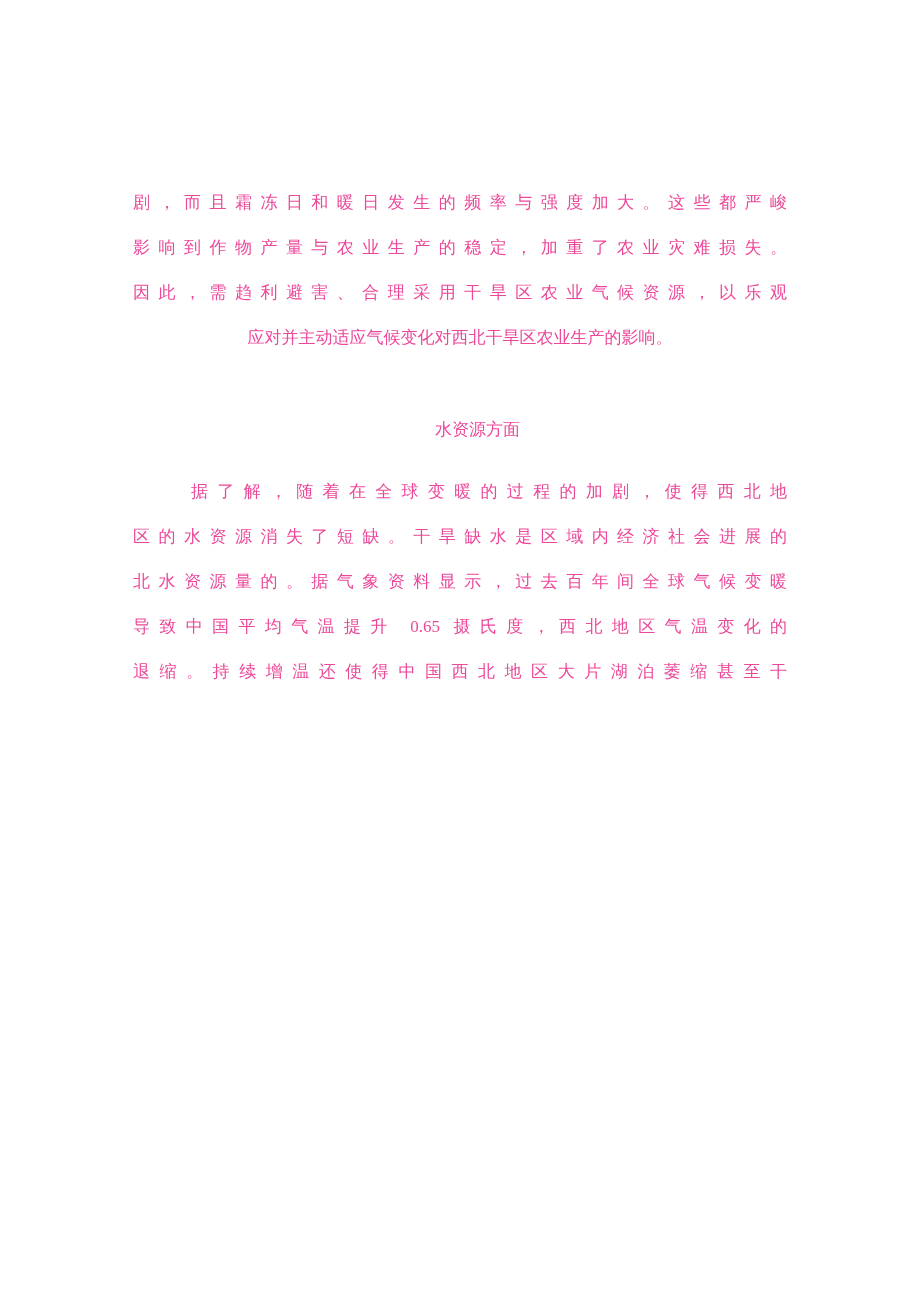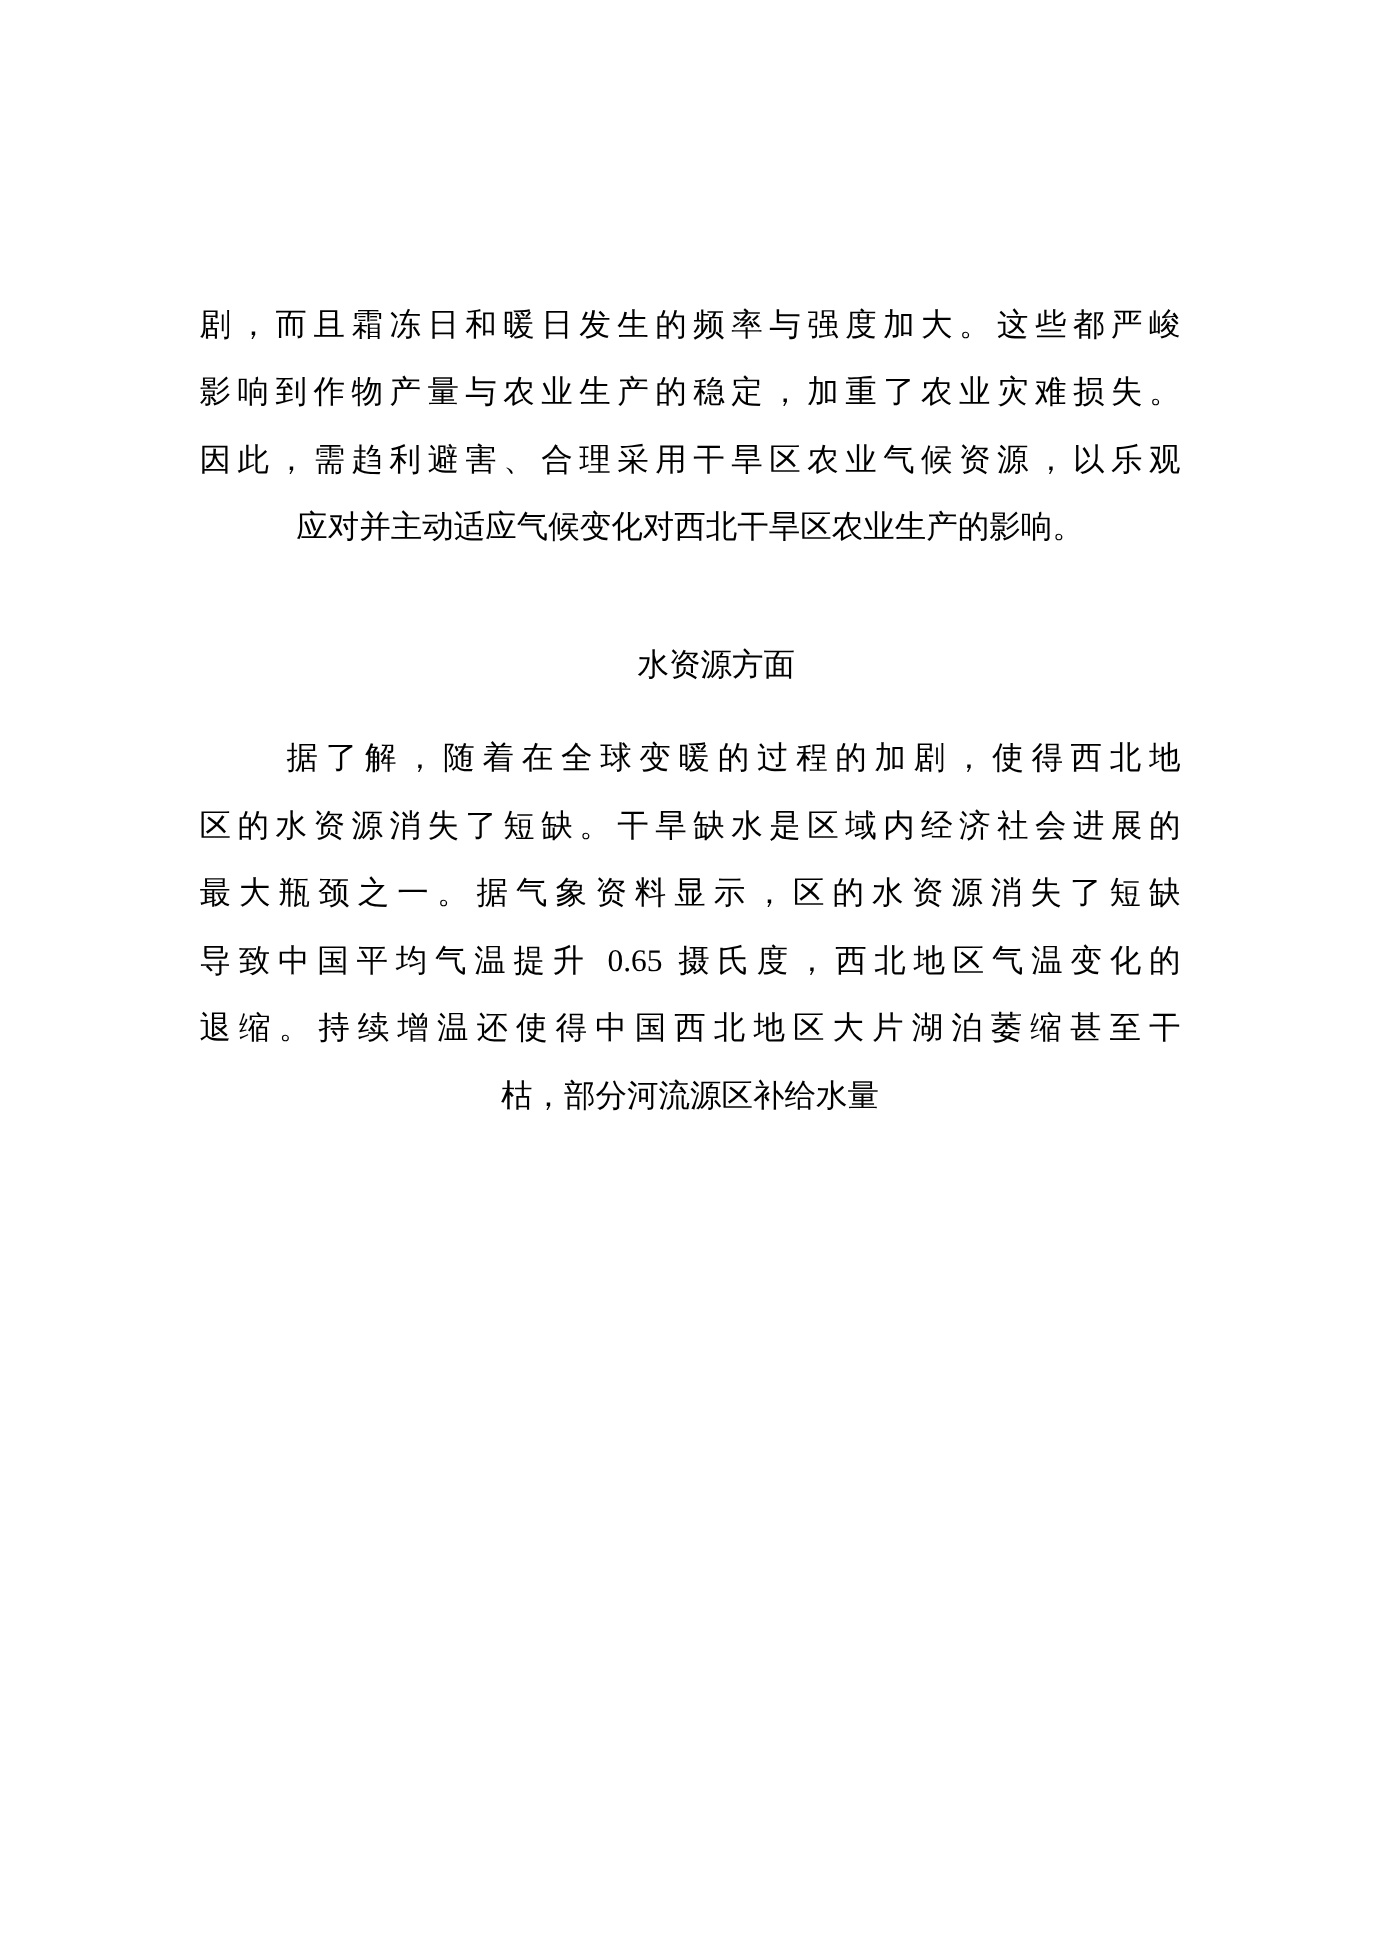--- a/index.html
+++ b/index.html
@@ -9,26 +9,26 @@
   }
   body {
     width: 920px;
     height: 1301px;
     position: relative;
     overflow: hidden;
   }
   .page {
     position: absolute;
     left: 133px;
-    top: 194px;
+    top: 180px;
     width: 654px;
     font-family: "Liberation Serif", "DejaVu Serif", serif;
-    font-size: 21px;
+    font-size: 17px;
     line-height: 45px;
-    color: #000000;
+    color: #ec4899;
     -webkit-font-smoothing: antialiased;
   }
   .para {
     margin: 0;
     padding: 0;
   }
   .line {
     text-align: justify;
     text-align-last: justify;
     white-space: normal;
@@ -57,19 +57,18 @@
     <div class="line">影响到作物产量与农业生产的稳定，加重了农业灾难损失。</div>
     <div class="line">因此，需趋利避害、合理采用干旱区农业气候资源，以乐观</div>
     <div class="line last">应对并主动适应气候变化对西北干旱区农业生产的影响。</div>
   </div>
 
   <div class="heading">水资源方面</div>
 
   <div class="para">
     <div class="line indent2">据了解，随着在全球变暖的过程的加剧，使得西北地</div>
     <div class="line">区的水资源消失了短缺。干旱缺水是区域内经济社会进展的</div>
-    <div class="line">最大瓶颈之一。据气象资料显示，区的水资源消失了短缺</div>
+    <div class="line">北水资源量的。据气象资料显示，过去百年间全球气候变暖</div>
     <div class="line">导致中国平均气温提升 0.65 摄氏度，西北地区气温变化的</div>
     <div class="line">退缩。持续增温还使得中国西北地区大片湖泊萎缩甚至干</div>
-    <div class="line last">枯，部分河流源区补给水量</div>
   </div>
 
 </div>
 
 </body></html>

